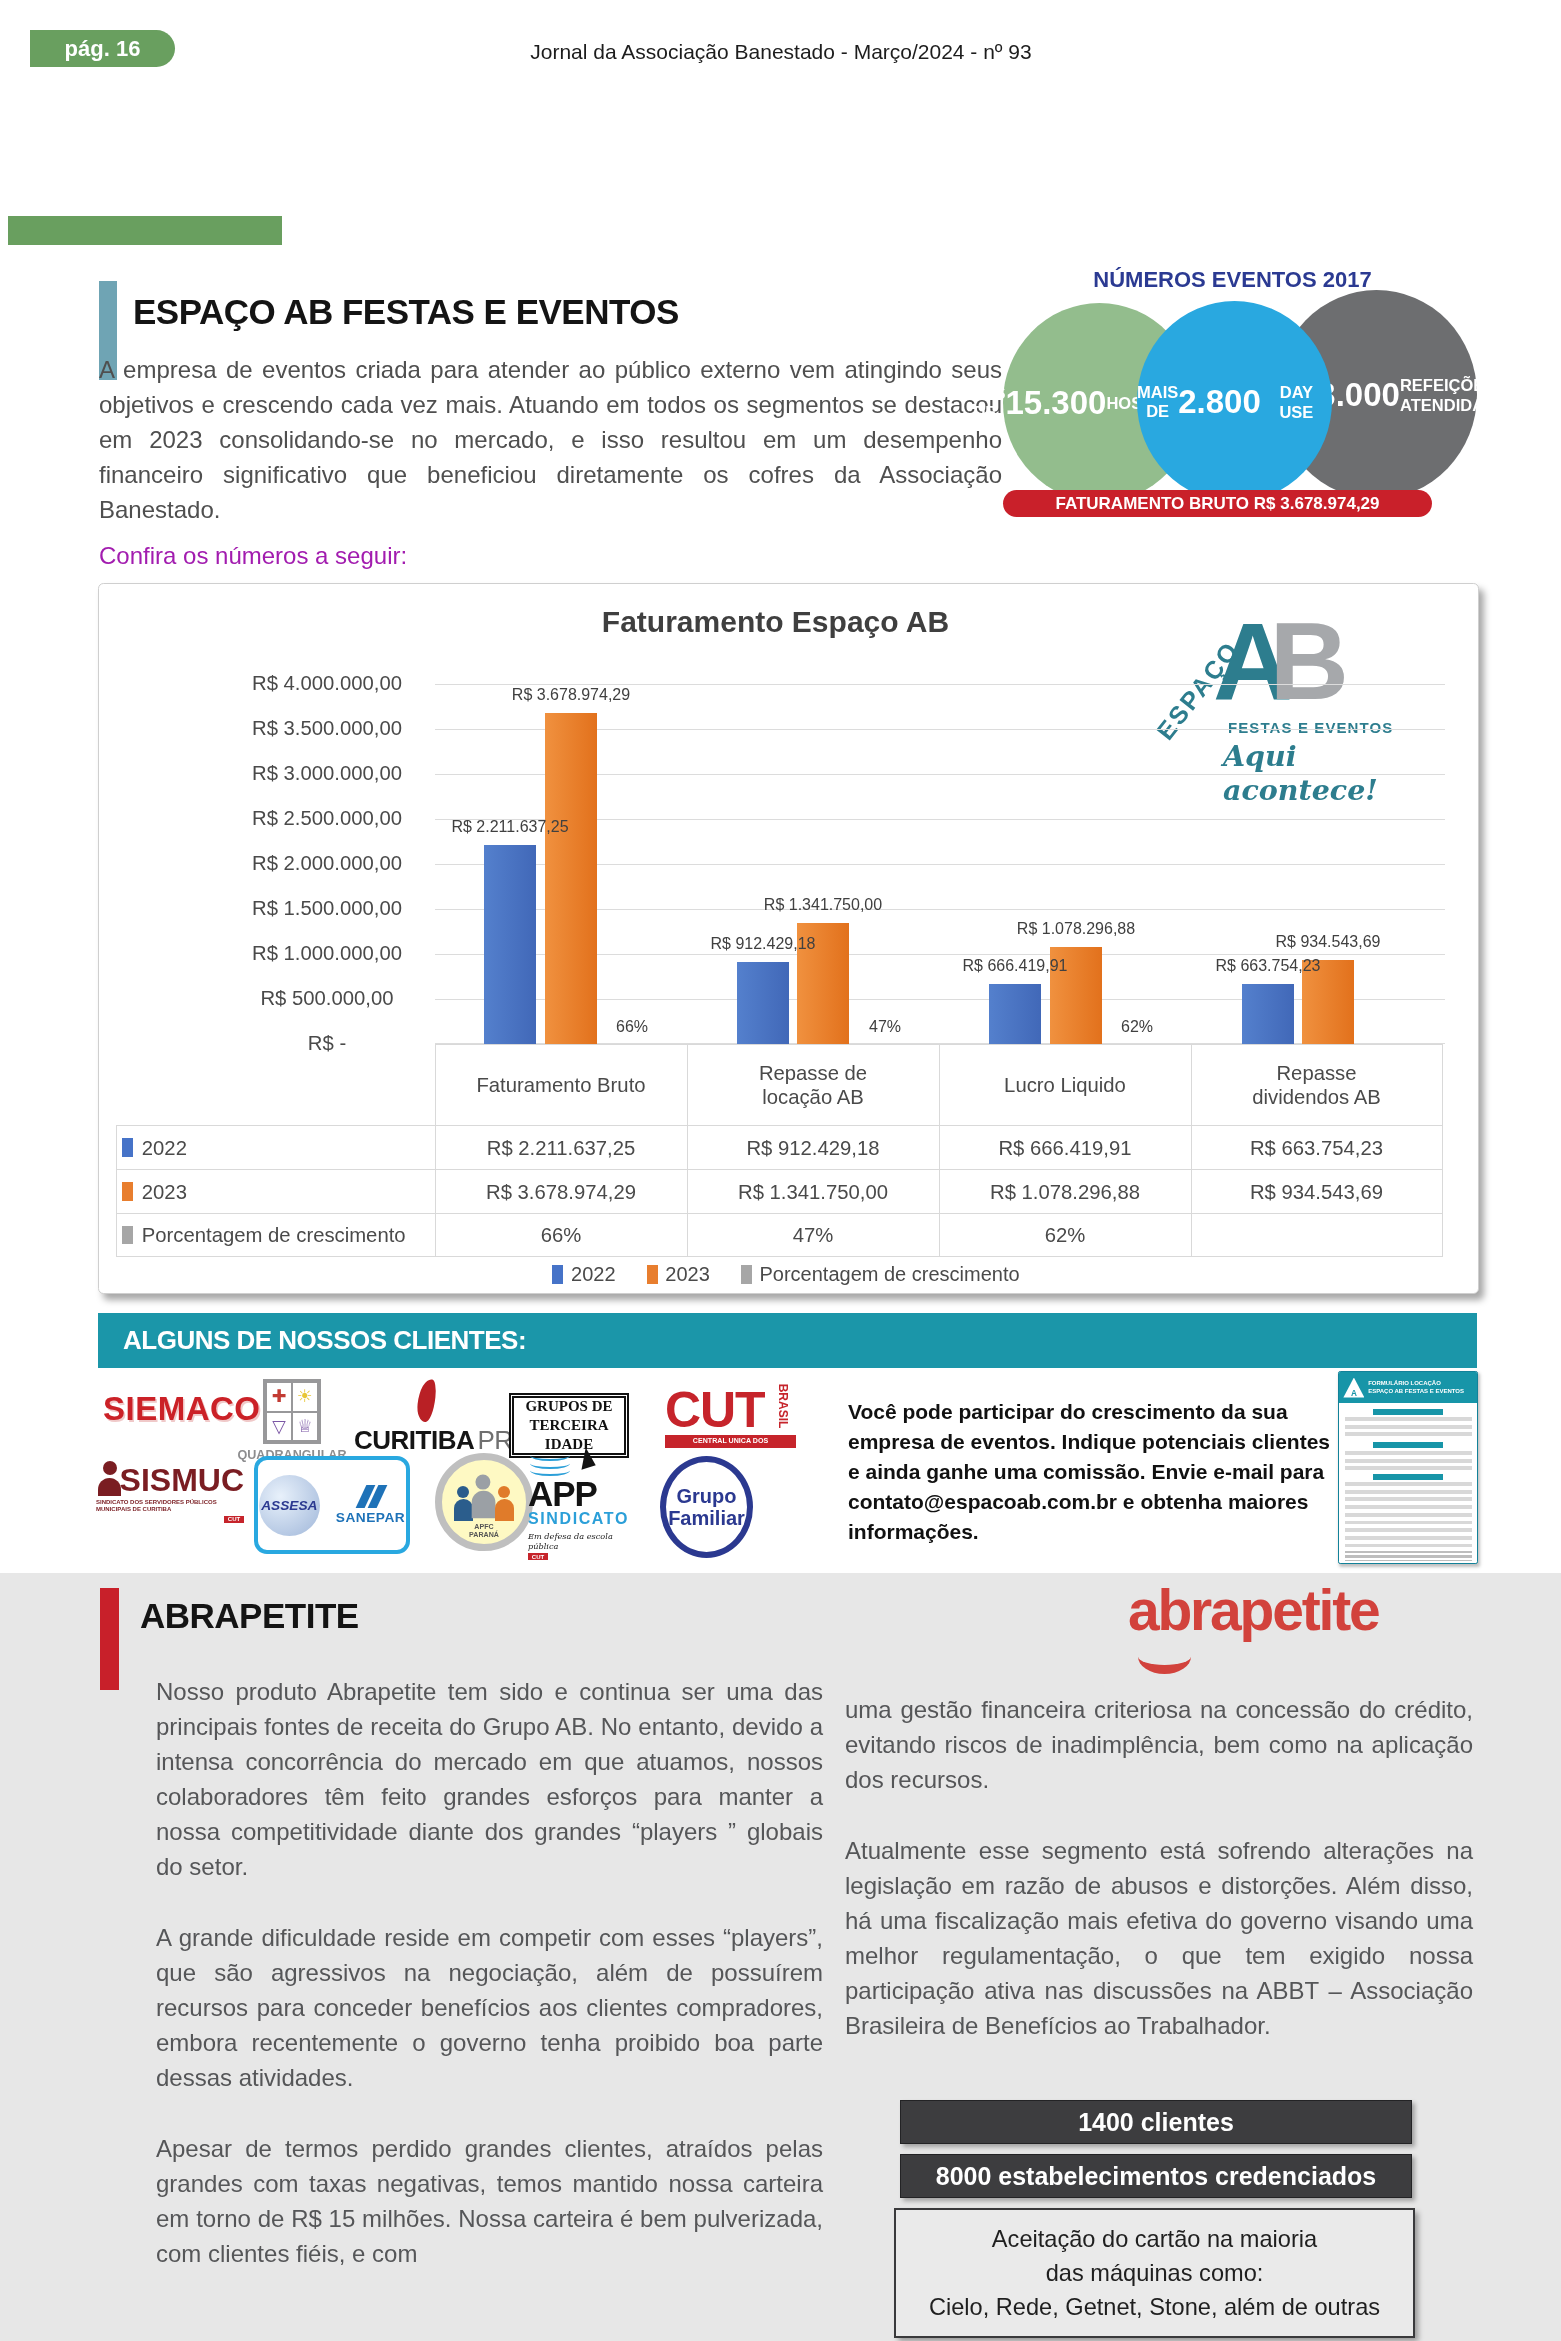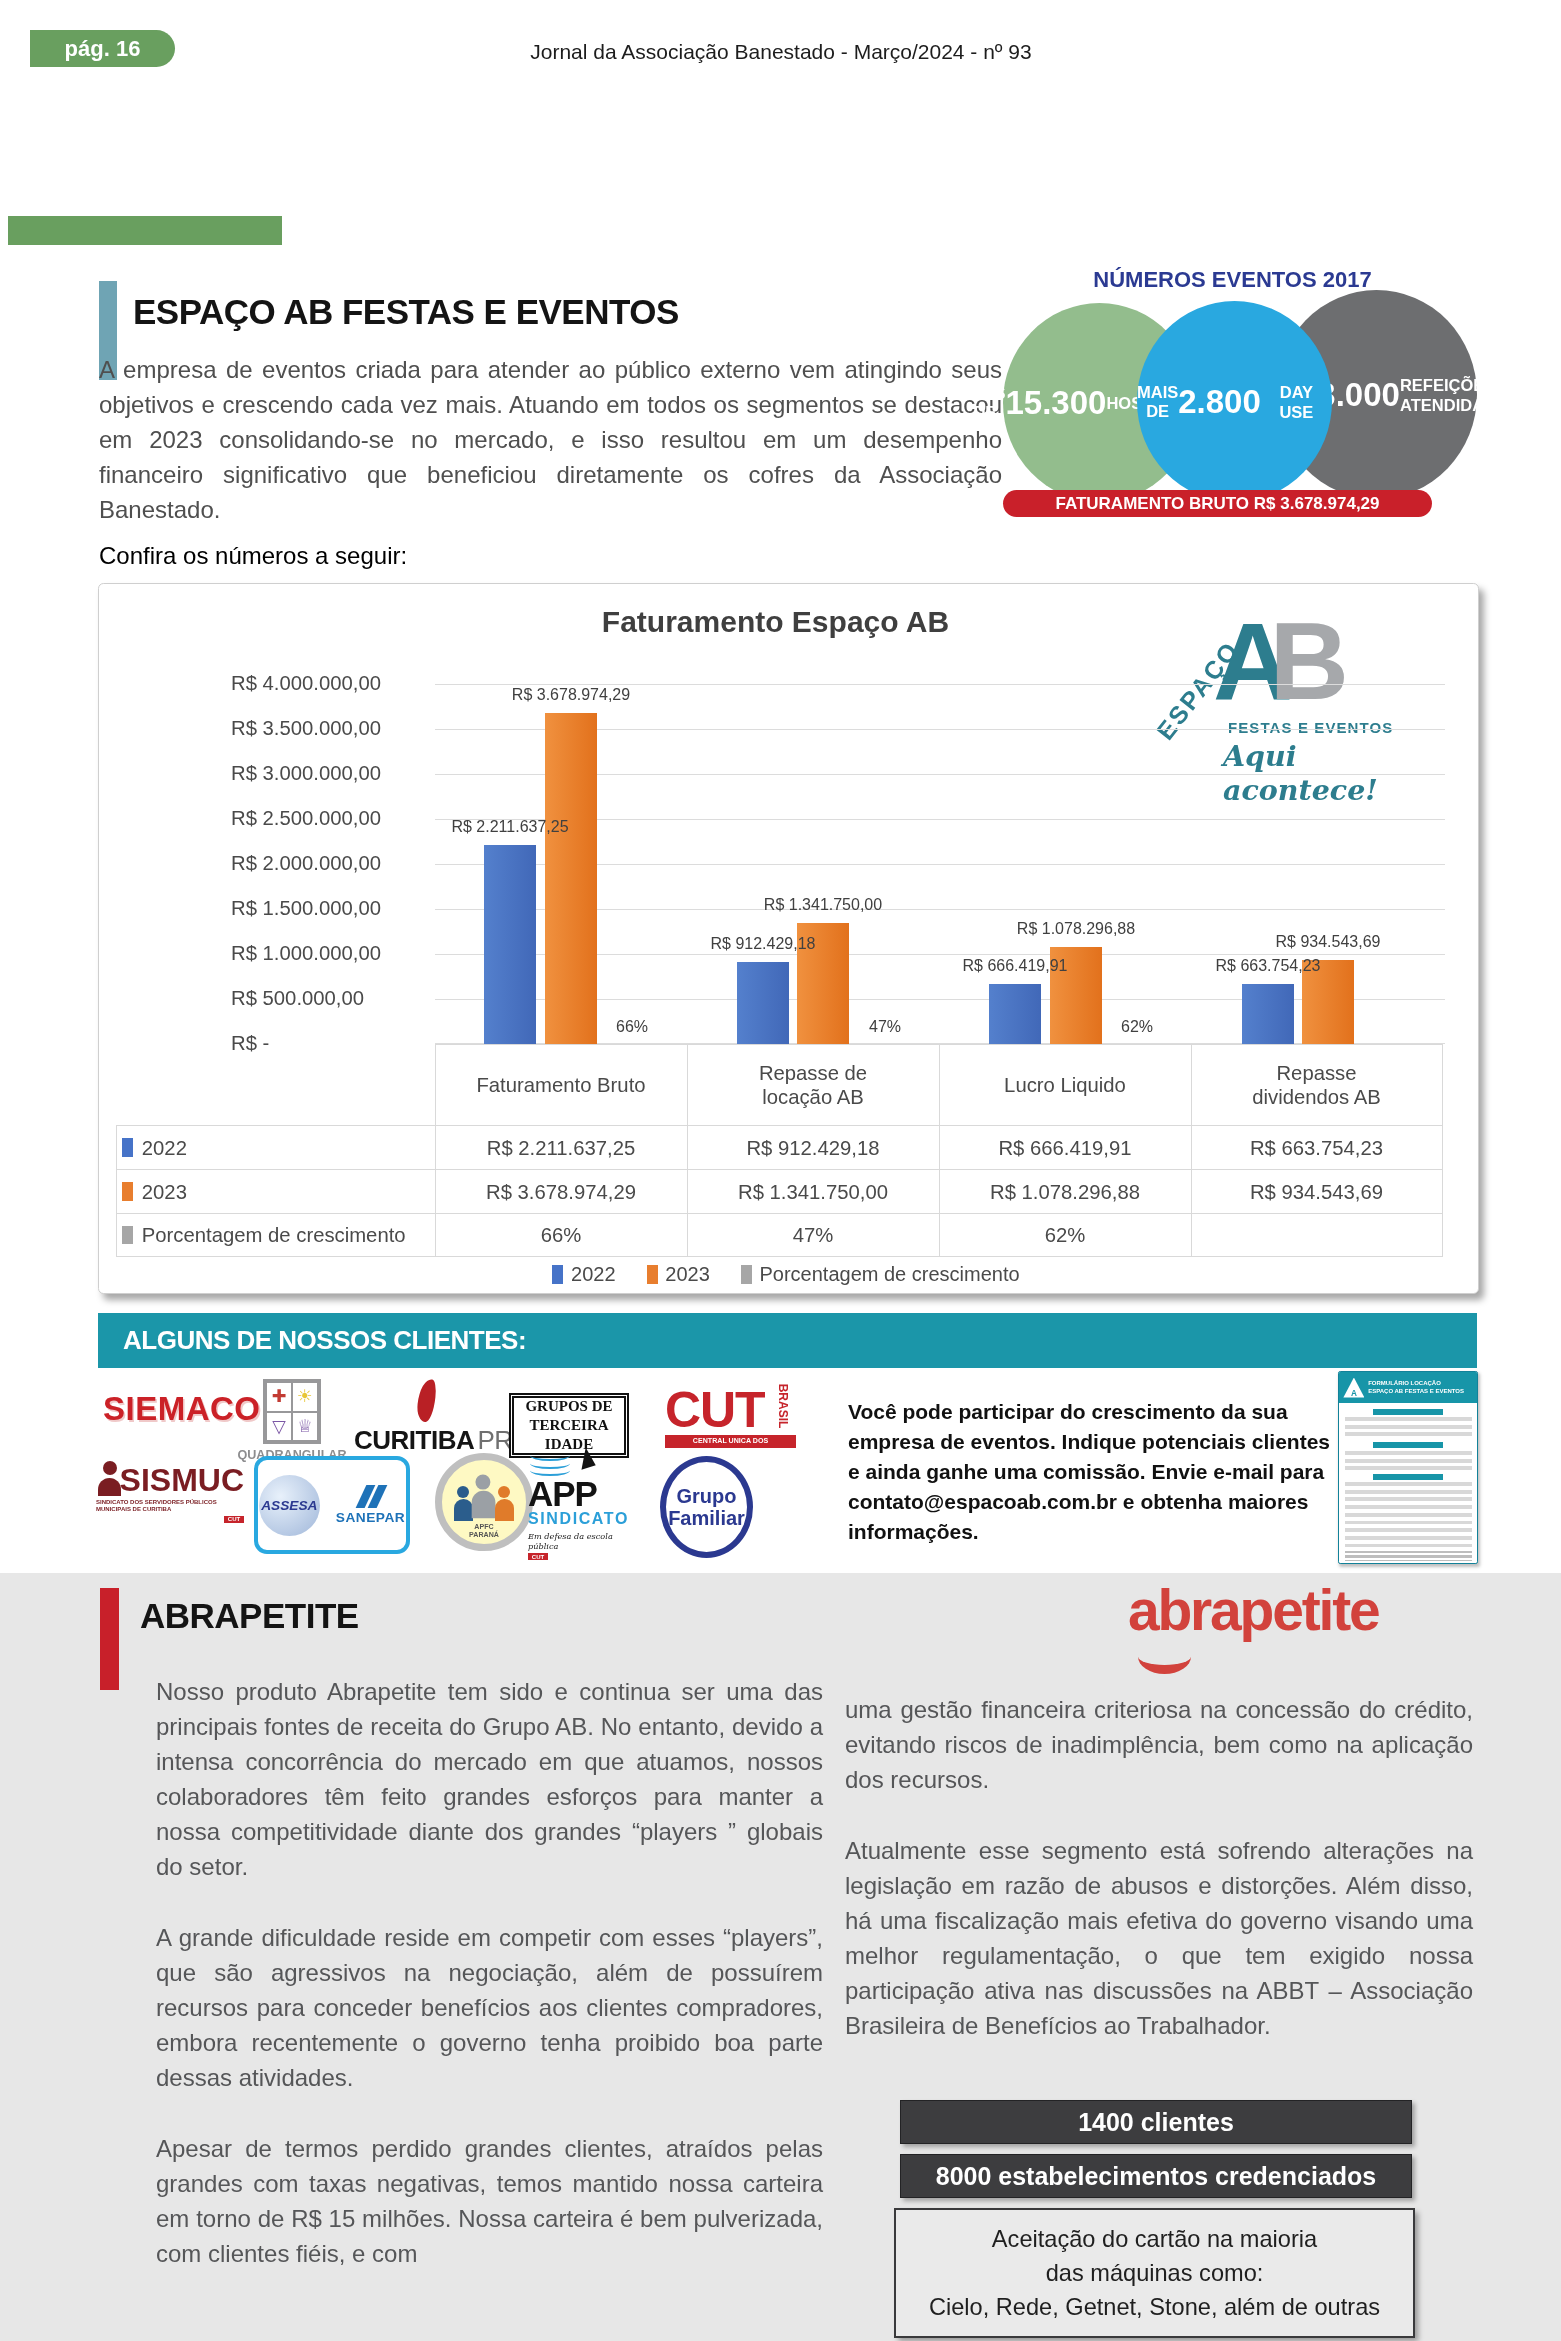--- a/index.html
+++ b/index.html
@@ -15,21 +15,21 @@
 
   
   .s1-title{position:absolute;left:98px;top:134px;font-size:42px;font-weight:800;
     color:#141414;letter-spacing:-1.1px;margin:0;}
   .green-bar{position:absolute;left:8.2px;top:216px;width:274px;height:28.5px;background:#699f5f;}
   .teal-bar{position:absolute;left:99px;top:281px;width:18px;height:99px;background:#6fa4b4;}
   .s1-sub{position:absolute;left:133px;top:292px;font-size:35px;font-weight:800;color:#141414;
     letter-spacing:-0.5px;margin:0;}
   .s1-p{position:absolute;left:99px;top:352px;width:903px;font-size:24px;line-height:35px;
     color:#4f4f4f;text-align:justify;margin:0;}
-  .s1-cta{position:absolute;left:99px;top:542px;font-size:24px;color:#000000;margin:0;}
+  .s1-cta{position:absolute;left:99px;top:542px;font-size:24px;color:#a21caf;margin:0;}
 
   
   .info-title{position:absolute;left:1032px;top:267px;width:401px;text-align:center;
     font-size:22px;font-weight:bold;color:#2b3a92;}
   .bubble{position:absolute;border-radius:50%;color:#fff;display:flex;flex-direction:row;
     align-items:center;justify-content:center;text-align:center;}
   .bubble-green{left:1003px;top:303px;width:193px;height:199px;background:#93bd8d;z-index:1;}
   .bubble-blue{left:1137px;top:301px;width:195px;height:201px;background:#29a8e0;z-index:3;}
   .bubble-gray{left:1276px;top:290px;width:201px;height:209px;background:#6d6e70;z-index:2;}
   .b-prefix{font-size:16.5px;font-weight:bold;}
@@ -37,21 +37,21 @@
   .b-label{font-size:16.5px;font-weight:bold;line-height:20px;width:165px;}
   .banner-red{position:absolute;left:1003px;top:490px;width:429px;height:27.4px;background:#c9202a;
     border-radius:13.7px;color:#fff;font-size:17px;font-weight:bold;z-index:4;
     display:flex;align-items:center;justify-content:center;}
 
   
   .chart-box{position:absolute;left:98px;top:583px;width:1379px;height:709px;background:#fff;
     border:1.1px solid #cfcfcf;border-radius:5.5px;box-shadow:5px 6px 7.7px rgba(0,0,0,0.35);}
   .chart-title{position:absolute;left:336px;top:21px;width:681px;text-align:center;
     font-size:30px;font-weight:bold;color:#3f3f3f;}
-  .ytick{position:absolute;left:132px;width:192px;text-align:left;font-size:20.3px;color:#4a4a4a;
+  .ytick{position:absolute;left:132px;width:192px;text-align:center;font-size:20.3px;color:#4a4a4a;
     height:23px;line-height:23px;}
   .plot{position:absolute;left:336px;top:100px;width:1010px;height:360px;}
   .gl{position:absolute;left:0;width:100%;height:1.1px;background:#dcdcdc;}
   .bar{position:absolute;bottom:0;width:52px;}
   .b2022{background:linear-gradient(90deg,#5480cd,#4168b8);}
   .b2023{background:linear-gradient(90deg,#f0913f,#e2711c);}
   .vlab{position:absolute;transform:translateX(-50%);font-size:16px;color:#404040;white-space:nowrap;}
   .pct{position:absolute;bottom:7.7px;font-size:16px;color:#404040;}
 
   .ctable{position:absolute;left:16.5px;top:460px;display:grid;

